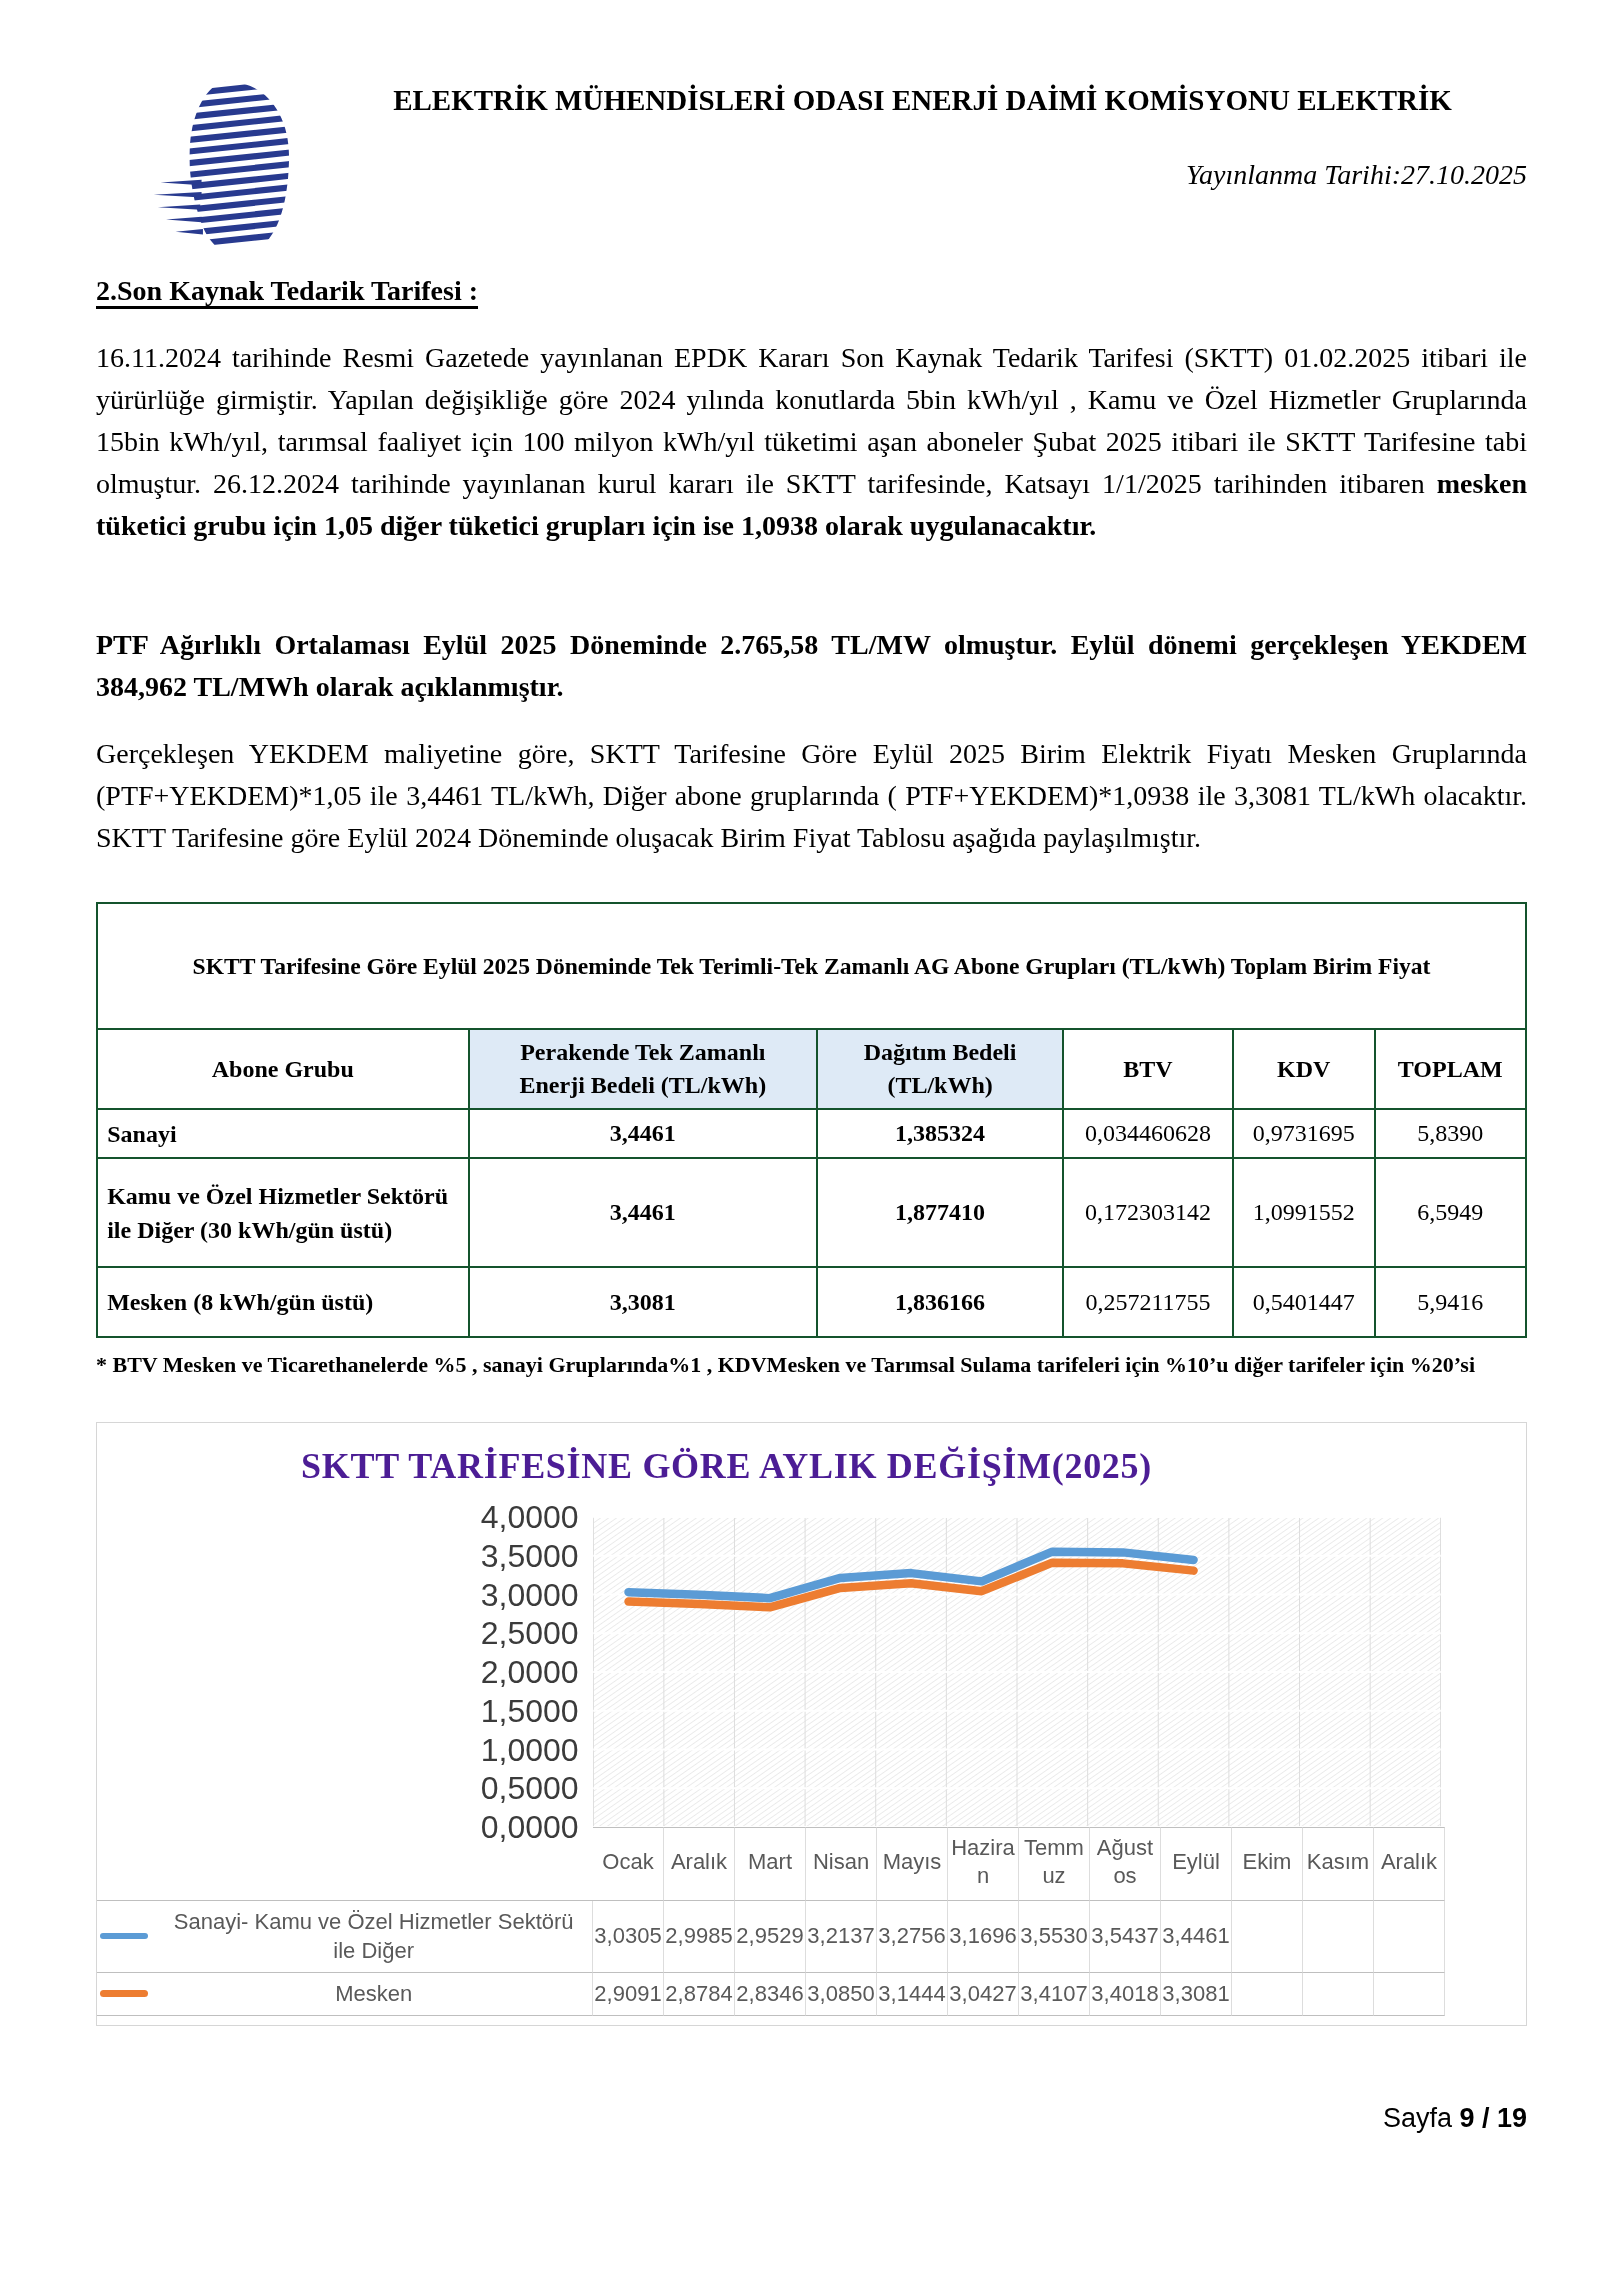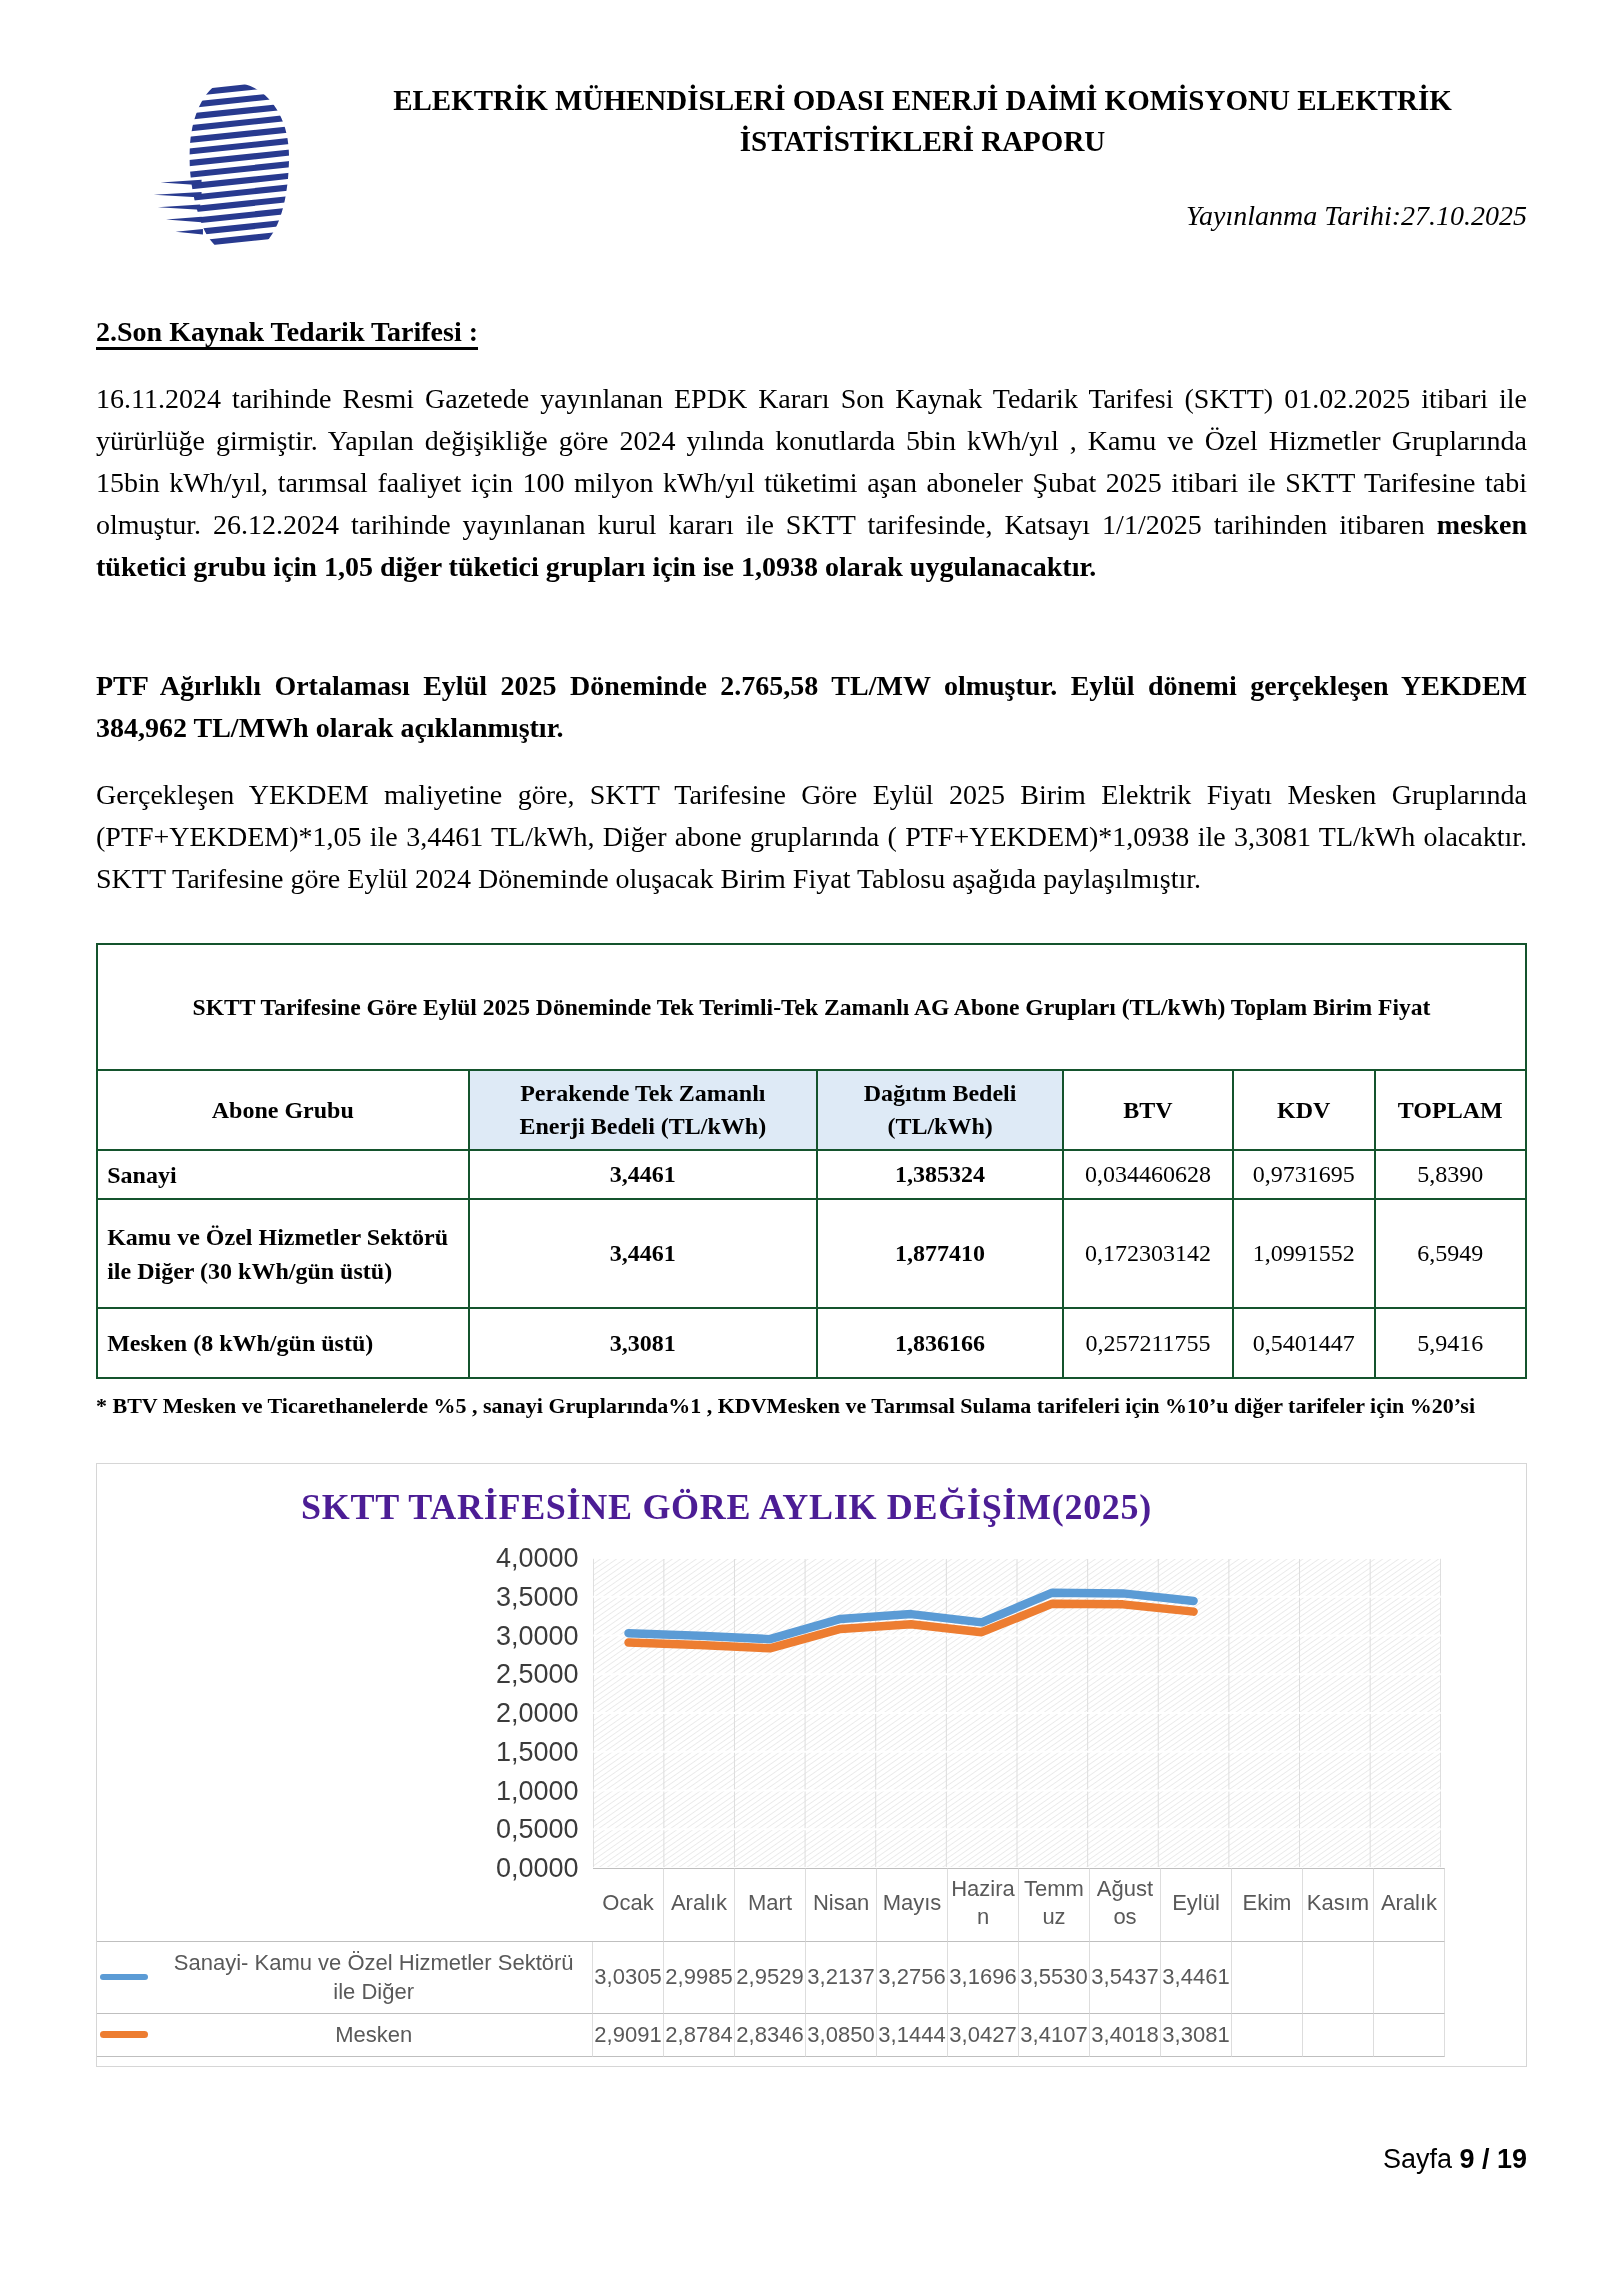--- a/index.html
+++ b/index.html
@@ -54,21 +54,21 @@
     padding:22px 0 9.2px 0;
   }
   .chart-title {
     text-align:center; color:#4c1d95; font-weight:bold; font-size:36px;
     font-family:"Liberation Serif", serif; letter-spacing:0.7px;
     padding-right:170px; margin-bottom:30px;
   }
   .chart-area { position:relative; margin-left:496px; width:848px; height:310px; }
   .ytick {
     position:absolute; right:calc(100% + 14.4px); transform:translateY(-50%);
-    font-family:"Liberation Sans", sans-serif; font-size:27px; color:#3b3b3b;
+    font-family:"Liberation Sans", sans-serif; font-size:32px; color:#3b3b3b;
     white-space:nowrap;
   }
   .chart-table {
     display:grid; grid-template-columns:496px repeat(12,71px);
     font-family:"Liberation Sans", sans-serif; color:#595959;
   }
   .ct-c { border-right:1.3px solid #DDDDDD; border-bottom:1.3px solid #BFBFBF;
           display:flex; align-items:center; justify-content:center; text-align:center; }
   .ct-corner { border-bottom:1.3px solid #BFBFBF; }
   .ct-month { border-top:1.3px solid #BFBFBF; font-size:22px; line-height:27.5px;
@@ -118,21 +118,20 @@
       <g id="logo-flares">
           <polygon points="14,154 74,150 74,158" fill="#283A8F"></polygon>
           <polygon points="4,172 74,168 74,176" fill="#283A8F"></polygon>
           <polygon points="10,190 72,186 72,194" fill="#283A8F"></polygon>
           <polygon points="22,208 74,204 74,212" fill="#283A8F"></polygon>
           <polygon points="36,226 76,222 76,230" fill="#283A8F"></polygon>
         </g>
     </svg>
     <div class="header-title">
       <div>ELEKTRİK MÜHENDİSLERİ ODASI ENERJİ DAİMİ KOMİSYONU ELEKTRİK</div>
-      <div>İSTATİSTİKLERİ RAPORU</div>
     </div>
     <div class="pub-date">Yayınlanma Tarihi:27.10.2025</div>
   </div>
 
   <div class="section-heading">
     <span>2.Son Kaynak Tedarik Tarifesi :</span>
   </div>
 
   <p class="doc p1"><span>16.11.2024 tarihinde Resmi Gazetede yayınlanan EPDK Kararı Son Kaynak Tedarik Tarifesi (SKTT) 01.02.2025 itibari ile yürürlüğe girmiştir. Yapılan değişikliğe göre 2024 yılında konutlarda 5bin kWh/yıl , Kamu ve Özel Hizmetler Gruplarında 15bin kWh/yıl, tarımsal faaliyet için 100 milyon kWh/yıl tüketimi aşan aboneler Şubat 2025 itibari ile SKTT Tarifesine tabi olmuştur.  26.12.2024 tarihinde yayınlanan kurul kararı ile SKTT tarifesinde, Katsayı 1/1/2025 tarihinden itibaren </span><span class="b">mesken tüketici grubu için 1,05 diğer tüketici grupları için ise 1,0938 olarak uygulanacaktır.</span></p>
 

